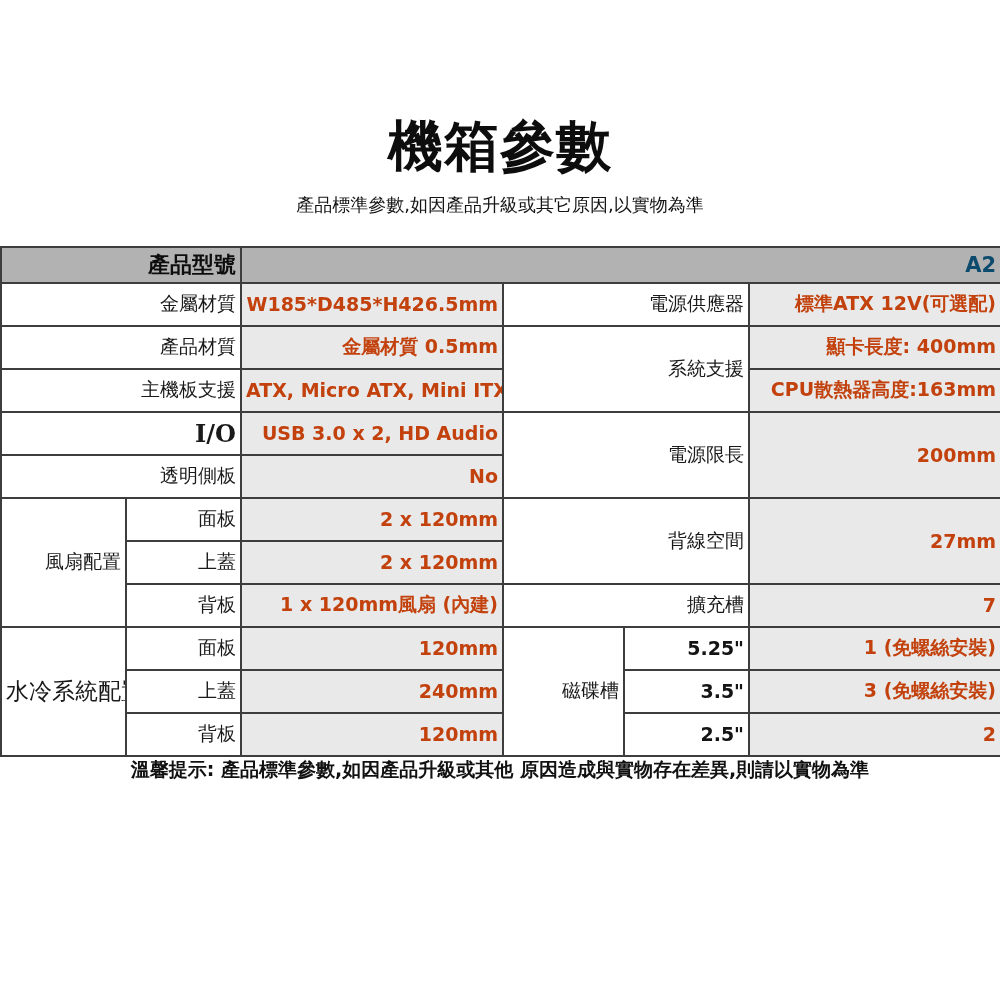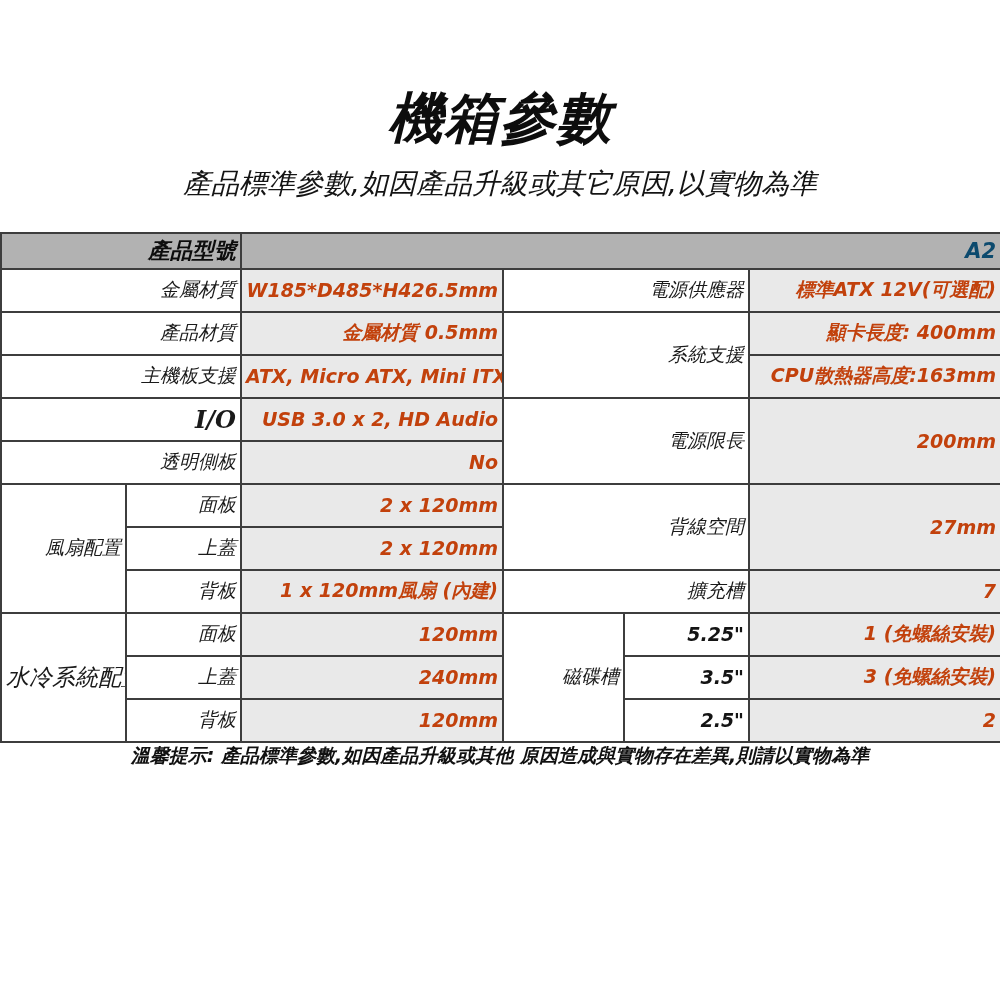--- a/index.html
+++ b/index.html
@@ -7,36 +7,35 @@
     padding: 0;
     background: #ffffff;
     width: 1000px;
     height: 1000px;
     overflow: hidden;
     font-family: "DejaVu Sans", "Liberation Sans", sans-serif;
     color: #111111;
   }
   .page {
     width: 1000px;
-    padding-top: 88px;
+    padding-top: 116px;
     box-sizing: border-box;
-    font-style: italic;
   }
   .title {
     text-align: center;
     font-size: 55px;
     font-weight: 700;
     line-height: 1.1;
     letter-spacing: 1px;
     color: #0d0d0d;
     margin: 0;
   }
   .subtitle {
     text-align: center;
-    font-size: 28px;
+    font-size: 18px;
     font-weight: 500;
     color: #141414;
     margin-top: 16px;
   }
   table.spec {
     width: 1000px;
     border-collapse: collapse;
     table-layout: fixed;
     margin-top: 29px;
   }

